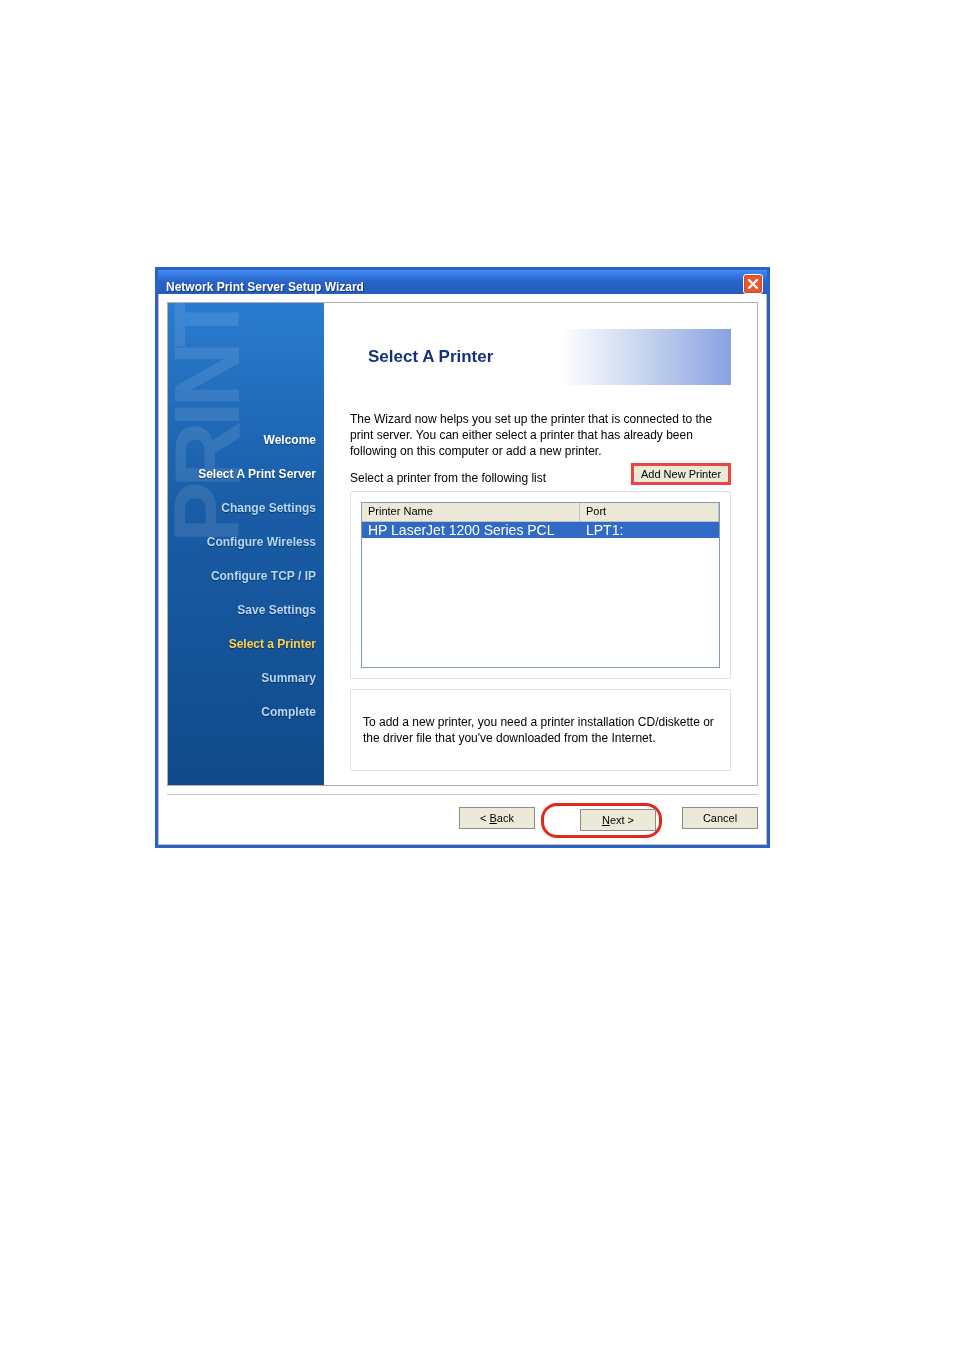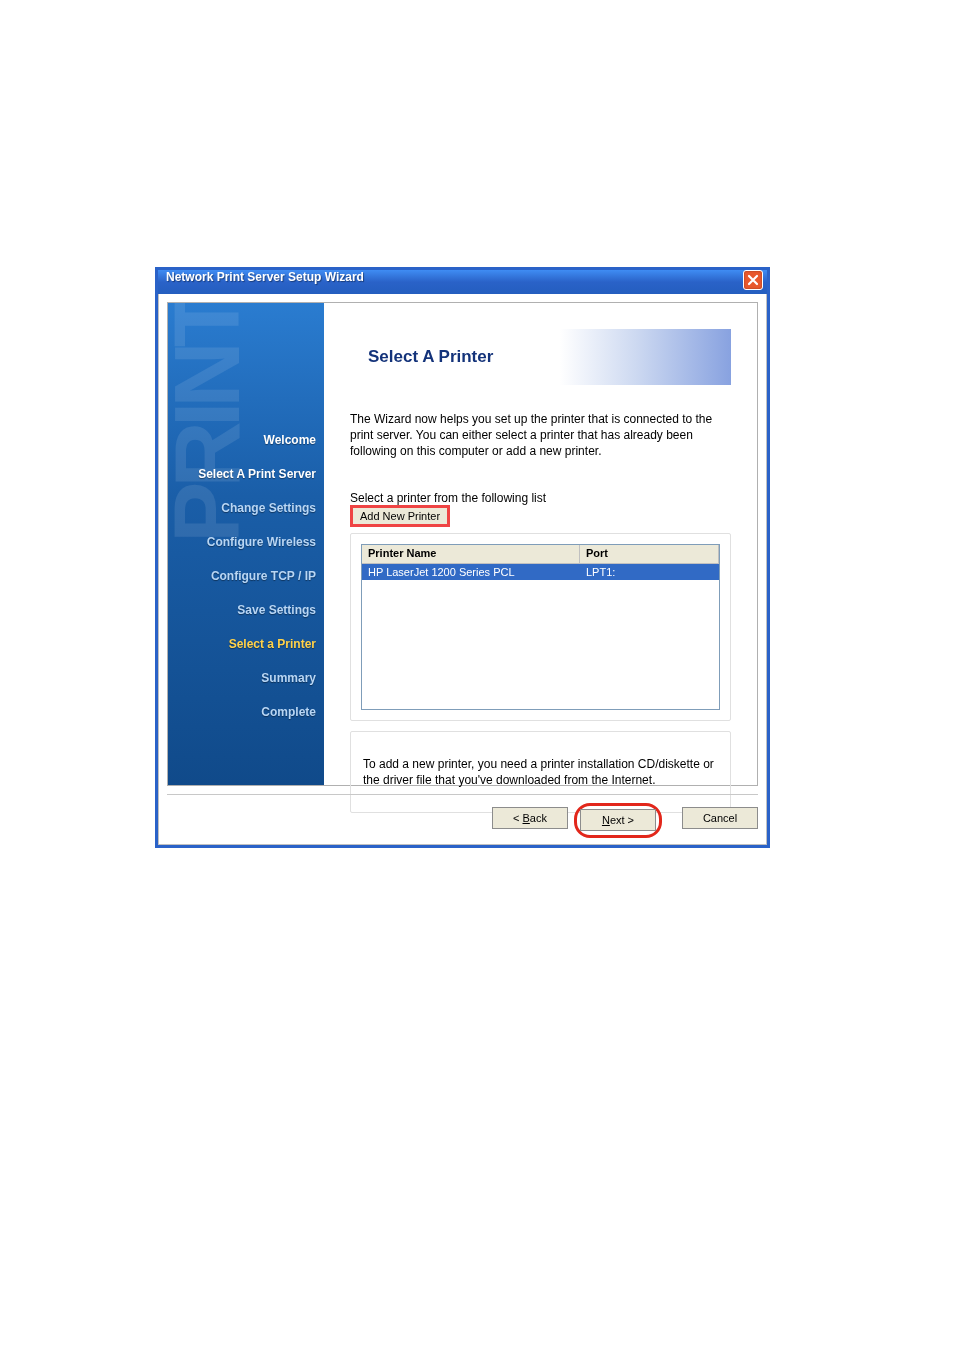--- a/index.html
+++ b/index.html
@@ -18,21 +18,21 @@
     top: 267px;
     width: 609px;
     height: 575px;
     background: #ece9d8;
     border: 3px solid #2a62c8;
   }
   .titlebar {
     height: 24px;
     background: linear-gradient(to bottom, #3f8cf3 0%, #2a62c8 50%, #245ebf 100%);
     display: flex;
-    align-items: flex-start;
+    align-items: flex-end;
     justify-content: space-between;
     padding: 0 4px 0 8px;
     color: #fff;
     font-weight: bold;
     font-size: 12px;
     text-shadow: 1px 1px 1px rgba(0,0,0,.4);
   }
   .close-btn {
     width: 18px;
     height: 18px;
@@ -122,25 +122,24 @@
     color: #14337a;
     font-family: Arial, sans-serif;
     font-weight: bold;
     font-size: 17px;
   }
   .intro-text {
     margin-top: 26px;
     line-height: 16px;
   }
   .list-row {
-    margin-top: 32px;
-    display: flex;
-    align-items: flex-start;
+    margin-top: 4px;
+    display: flex;
+    align-items: flex-end;
     justify-content: space-between;
-    flex-direction: column;
   }
   .add-printer-btn {
     width: 100px;
     height: 22px;
     background: #ece9d8;
     border: 3px solid #ef4444;
     font-size: 11px;
     cursor: pointer;
     padding: 0 4px;
   }
@@ -158,35 +157,34 @@
   .listbox {
     height: 164px;
     border: 1px solid #7f9db9;
     background: #fff;
     overflow: auto;
   }
   .list-header {
     display: flex;
     height: 18px;
     border-bottom: 1px solid #c0c0c0;
-    font-weight: bold;
   }
   .list-header .col {
     background: #ece9d8;
     border-right: 1px solid #c0c0c0;
     padding: 2px 6px;
     box-sizing: border-box;
     font-size: 11px;
   }
   .col-name { flex: 0 0 218px; }
   .col-port { flex: 1; }
   .list-row-item {
     display: flex;
     height: 16px;
-    font-size: 11px;
+    font-size: 14px;
     align-items: center;
   }
   .list-row-item .cell {
     padding: 0 6px;
     box-sizing: border-box;
     white-space: nowrap;
     overflow: hidden;
   }
   .list-row-item .cell:first-child { flex: 0 0 218px; }
   .list-row-item .cell:last-child { flex: 1; }
@@ -214,20 +212,21 @@
     box-sizing: border-box;
   }
   .wiz-btn {
     width: 76px;
     height: 22px;
     background: #ece9d8;
     border: 1px solid #8c8c8c;
     font-size: 11px;
     cursor: pointer;
     padding: 0;
+    margin-left: 33px;
   }
   .wiz-btn .ul { text-decoration: underline; }
   .wiz-btn.cancel { margin-left: 14px; }
   .highlight-next {
     border: 3px solid #e2271b;
     border-radius: 16px;
     padding: 3px;
     margin: -4px 0 -4px 0;
   }
 </style>

